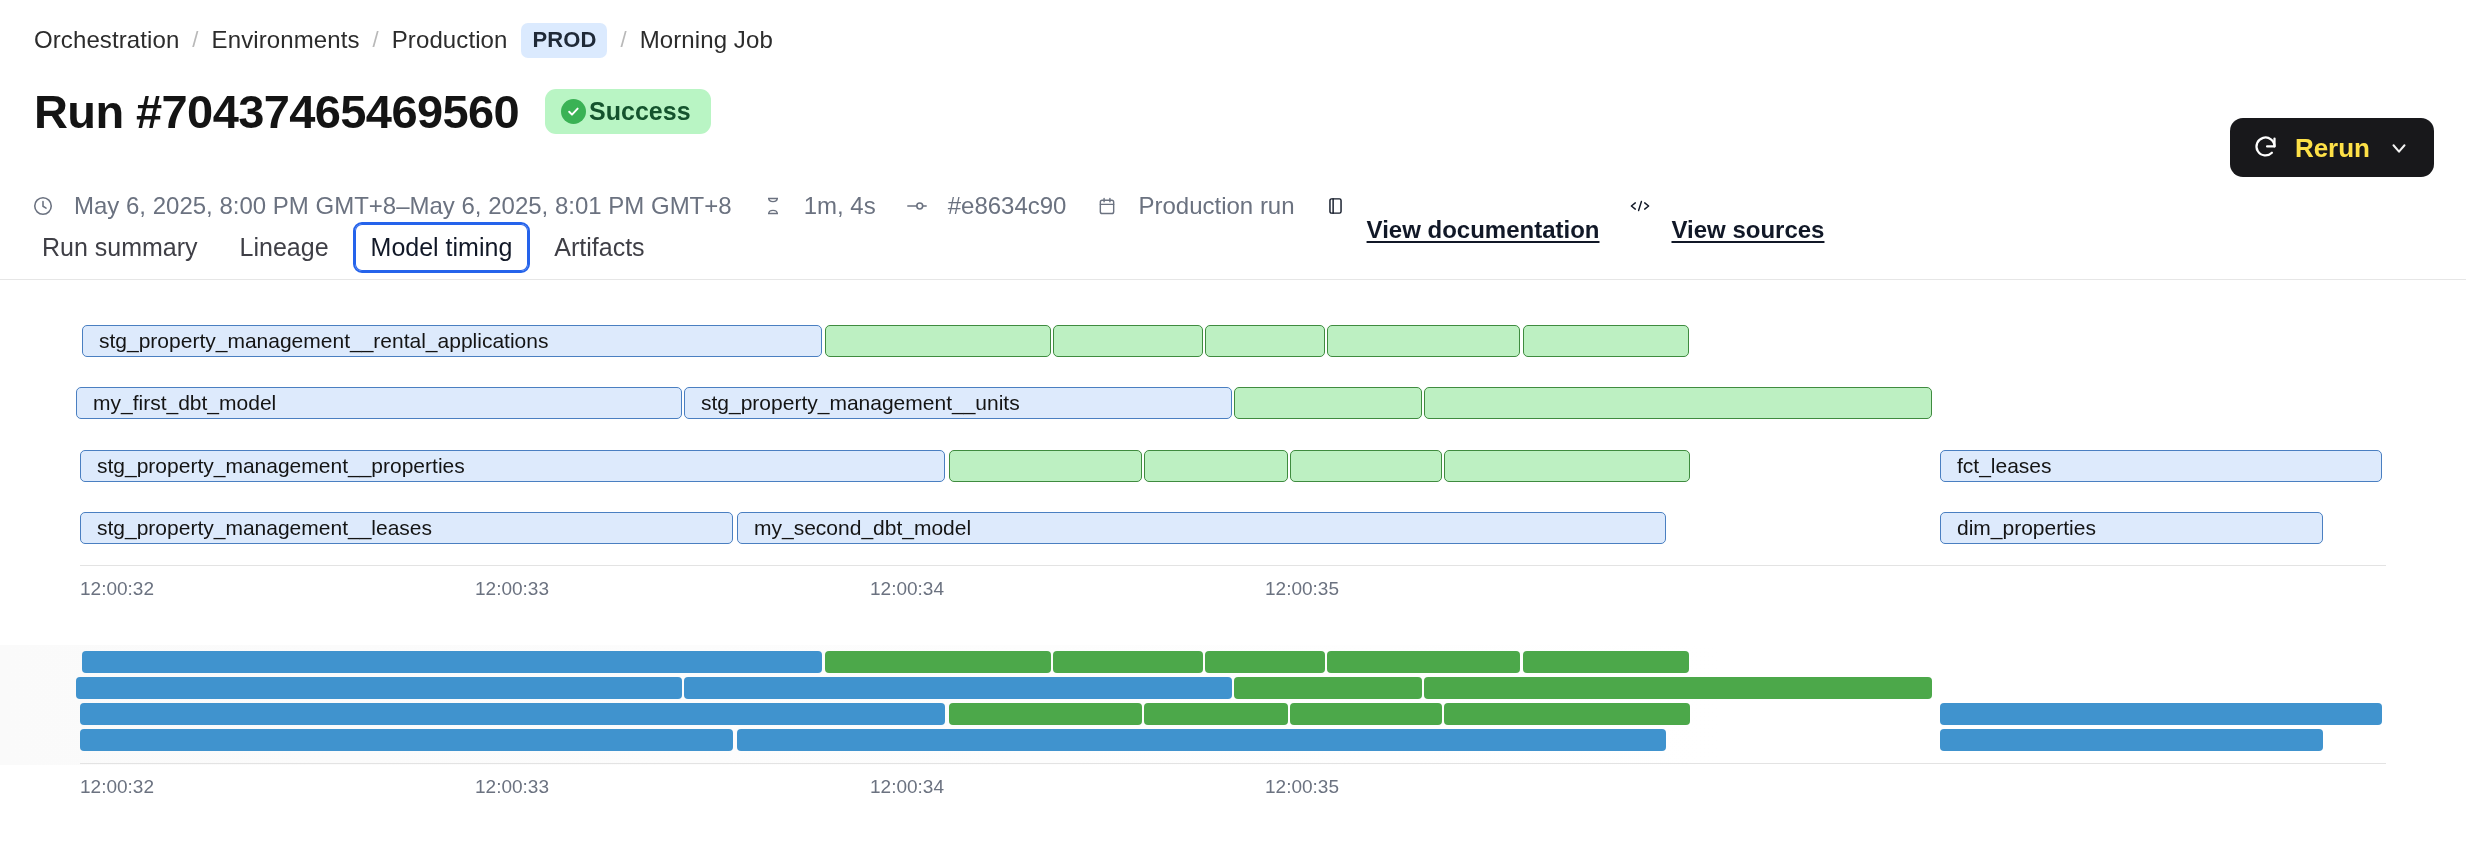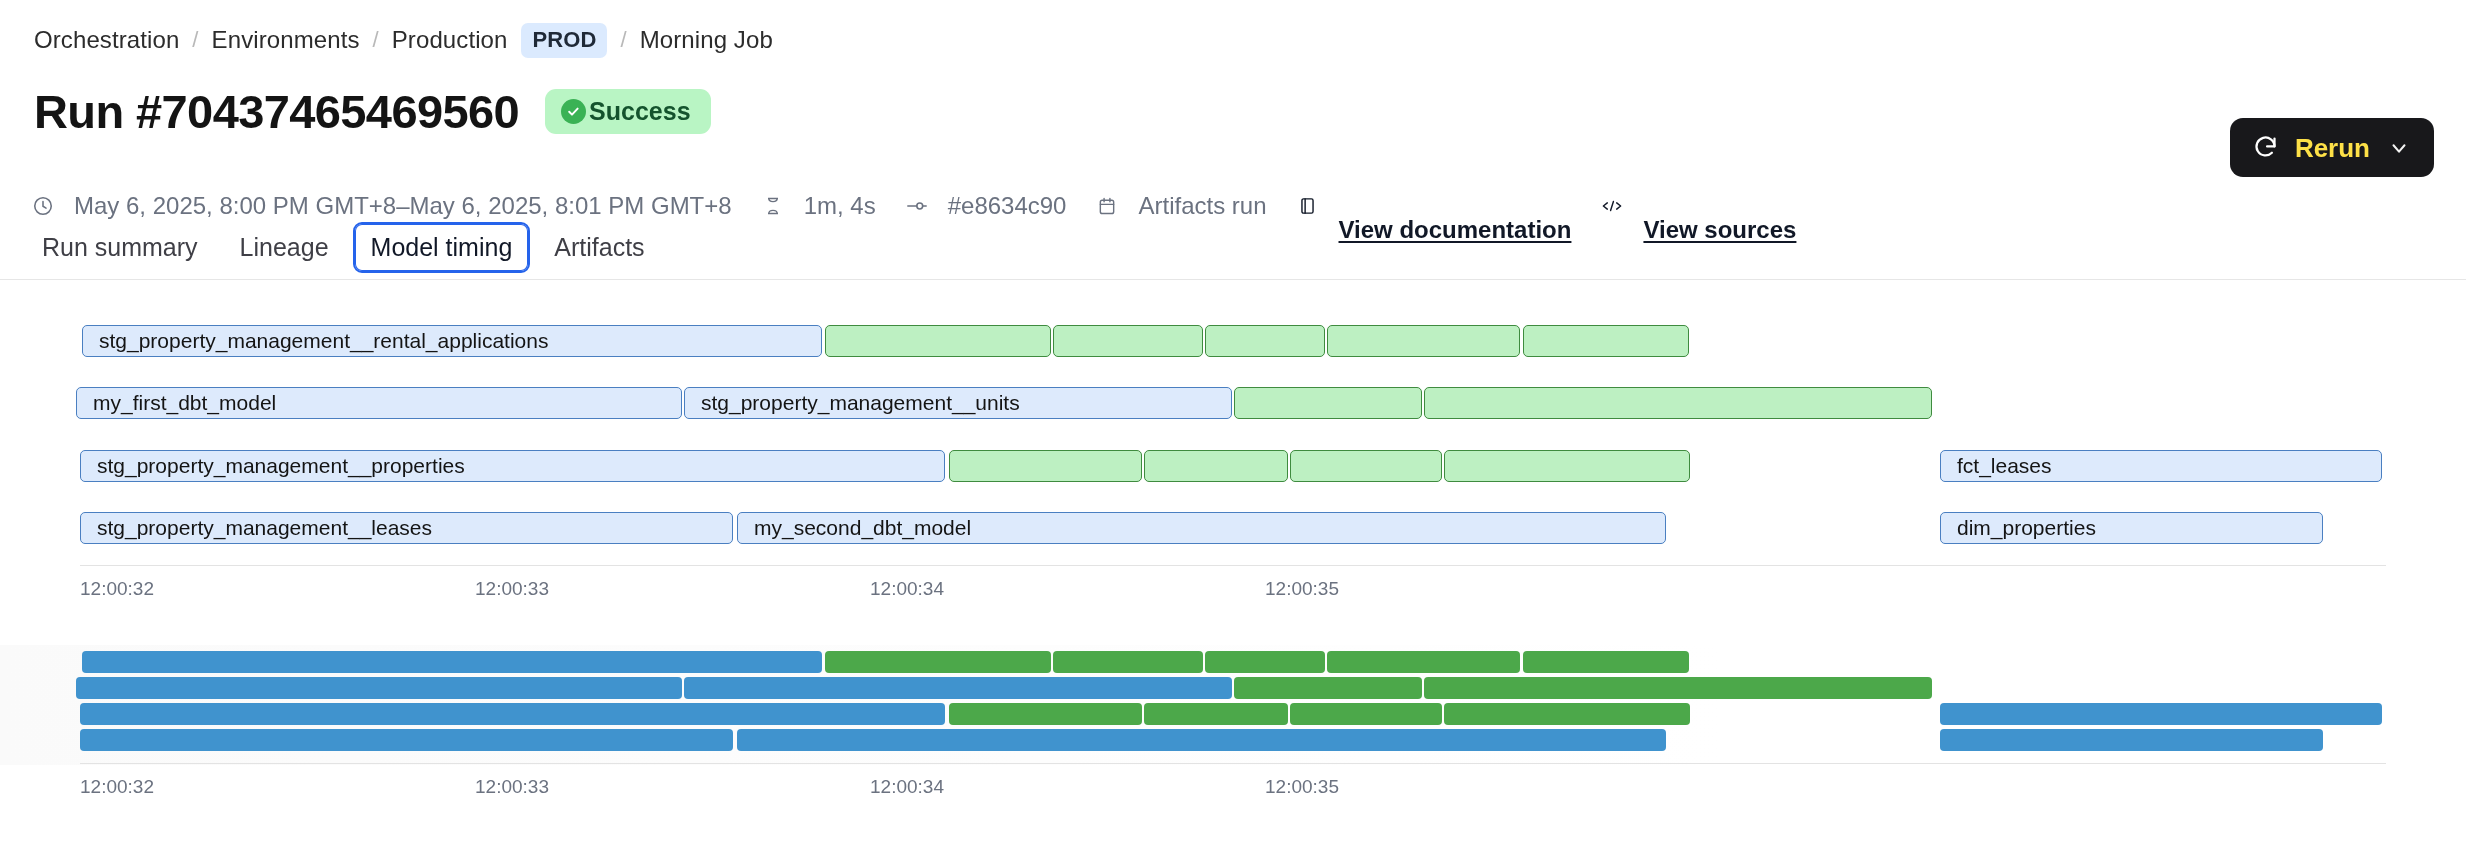--- a/index.html
+++ b/index.html
@@ -335,21 +335,21 @@
       </span>
       <span class="mi-text">#e8634c90</span>
     </div>
     <div class="meta-item">
       <span class="mi-icon">
         <svg width="20" height="22" viewBox="0 0 24 24" fill="none" stroke="currentColor" stroke-width="1.7">
           <rect x="4" y="5" width="16" height="16" rx="2.2"></rect>
           <path d="M4 10h16M8.5 3v4M15.5 3v4" stroke-linecap="round"></path>
         </svg>
       </span>
-      <span class="mi-text">Artifacts run</span>
+      <span class="mi-text">Production run</span>
     </div>
     <div class="meta-item link">
       <span class="mi-icon">
         <svg width="19" height="22" viewBox="0 0 24 24" fill="none" stroke="currentColor" stroke-width="1.8">
           <rect x="5" y="3" width="14" height="18" rx="2"></rect>
           <path d="M9 3v18" stroke-linecap="round"></path>
         </svg>
       </span>
       <span class="mi-text">View documentation</span>
     </div>

